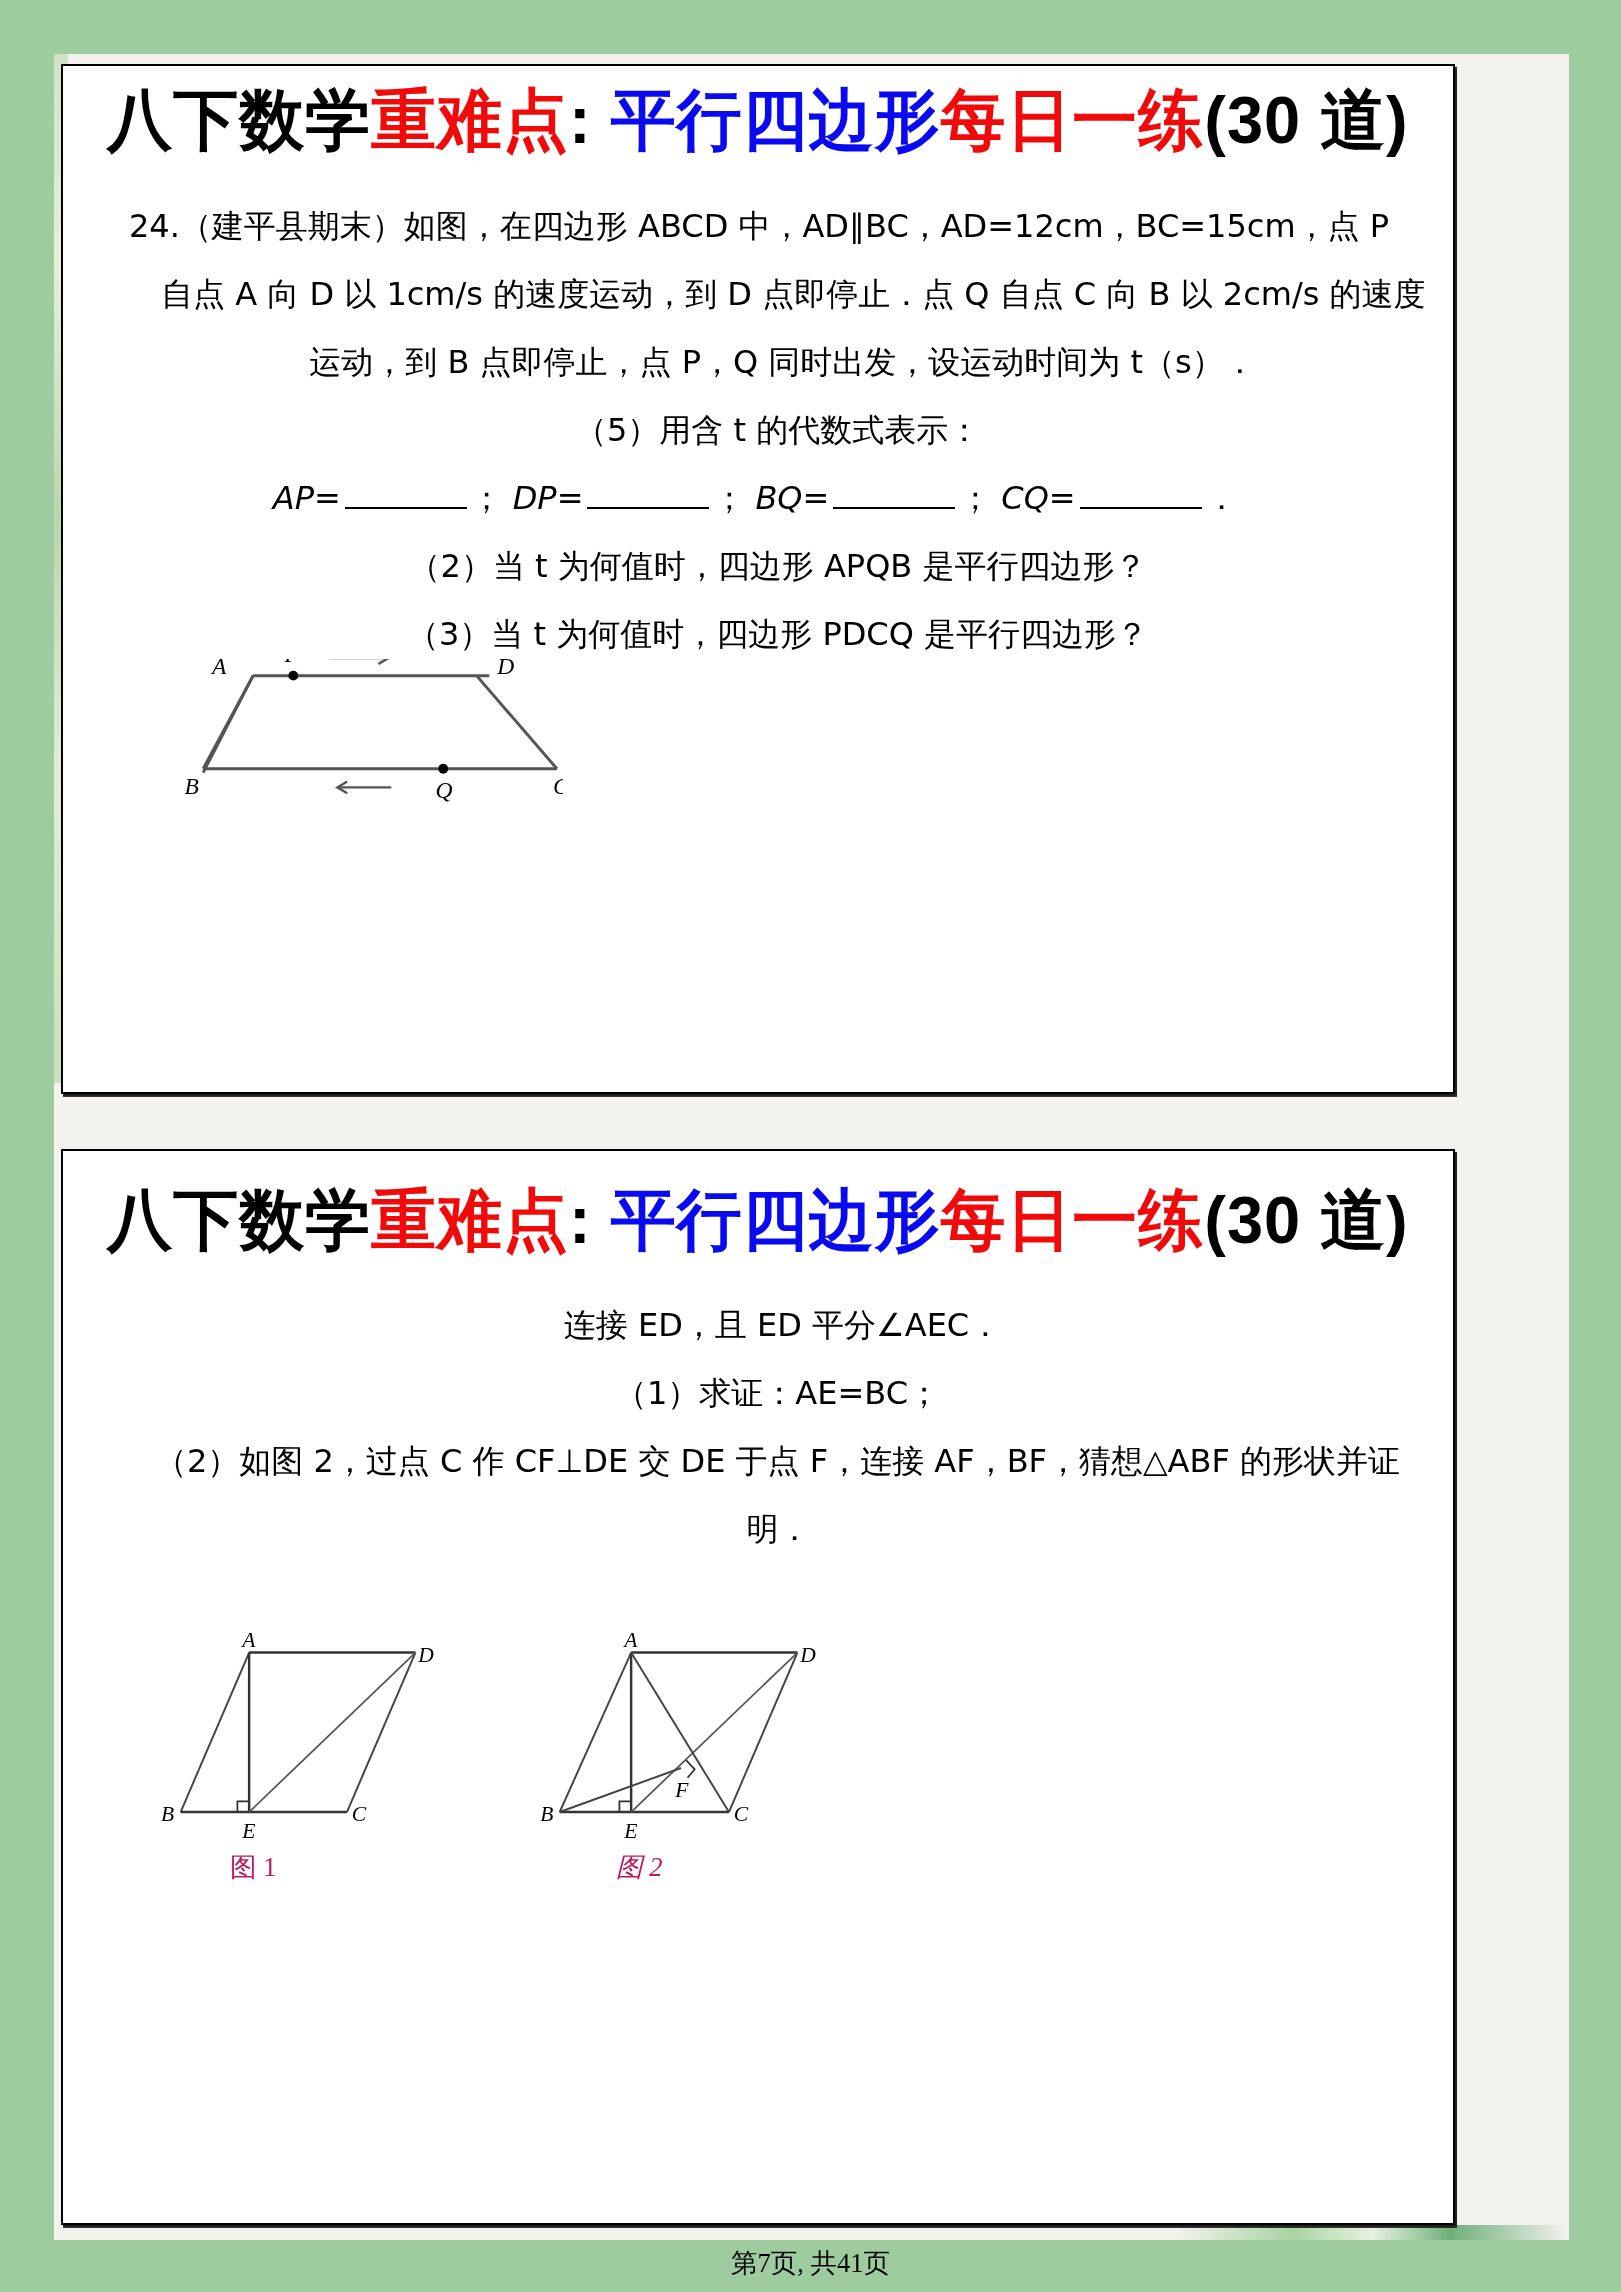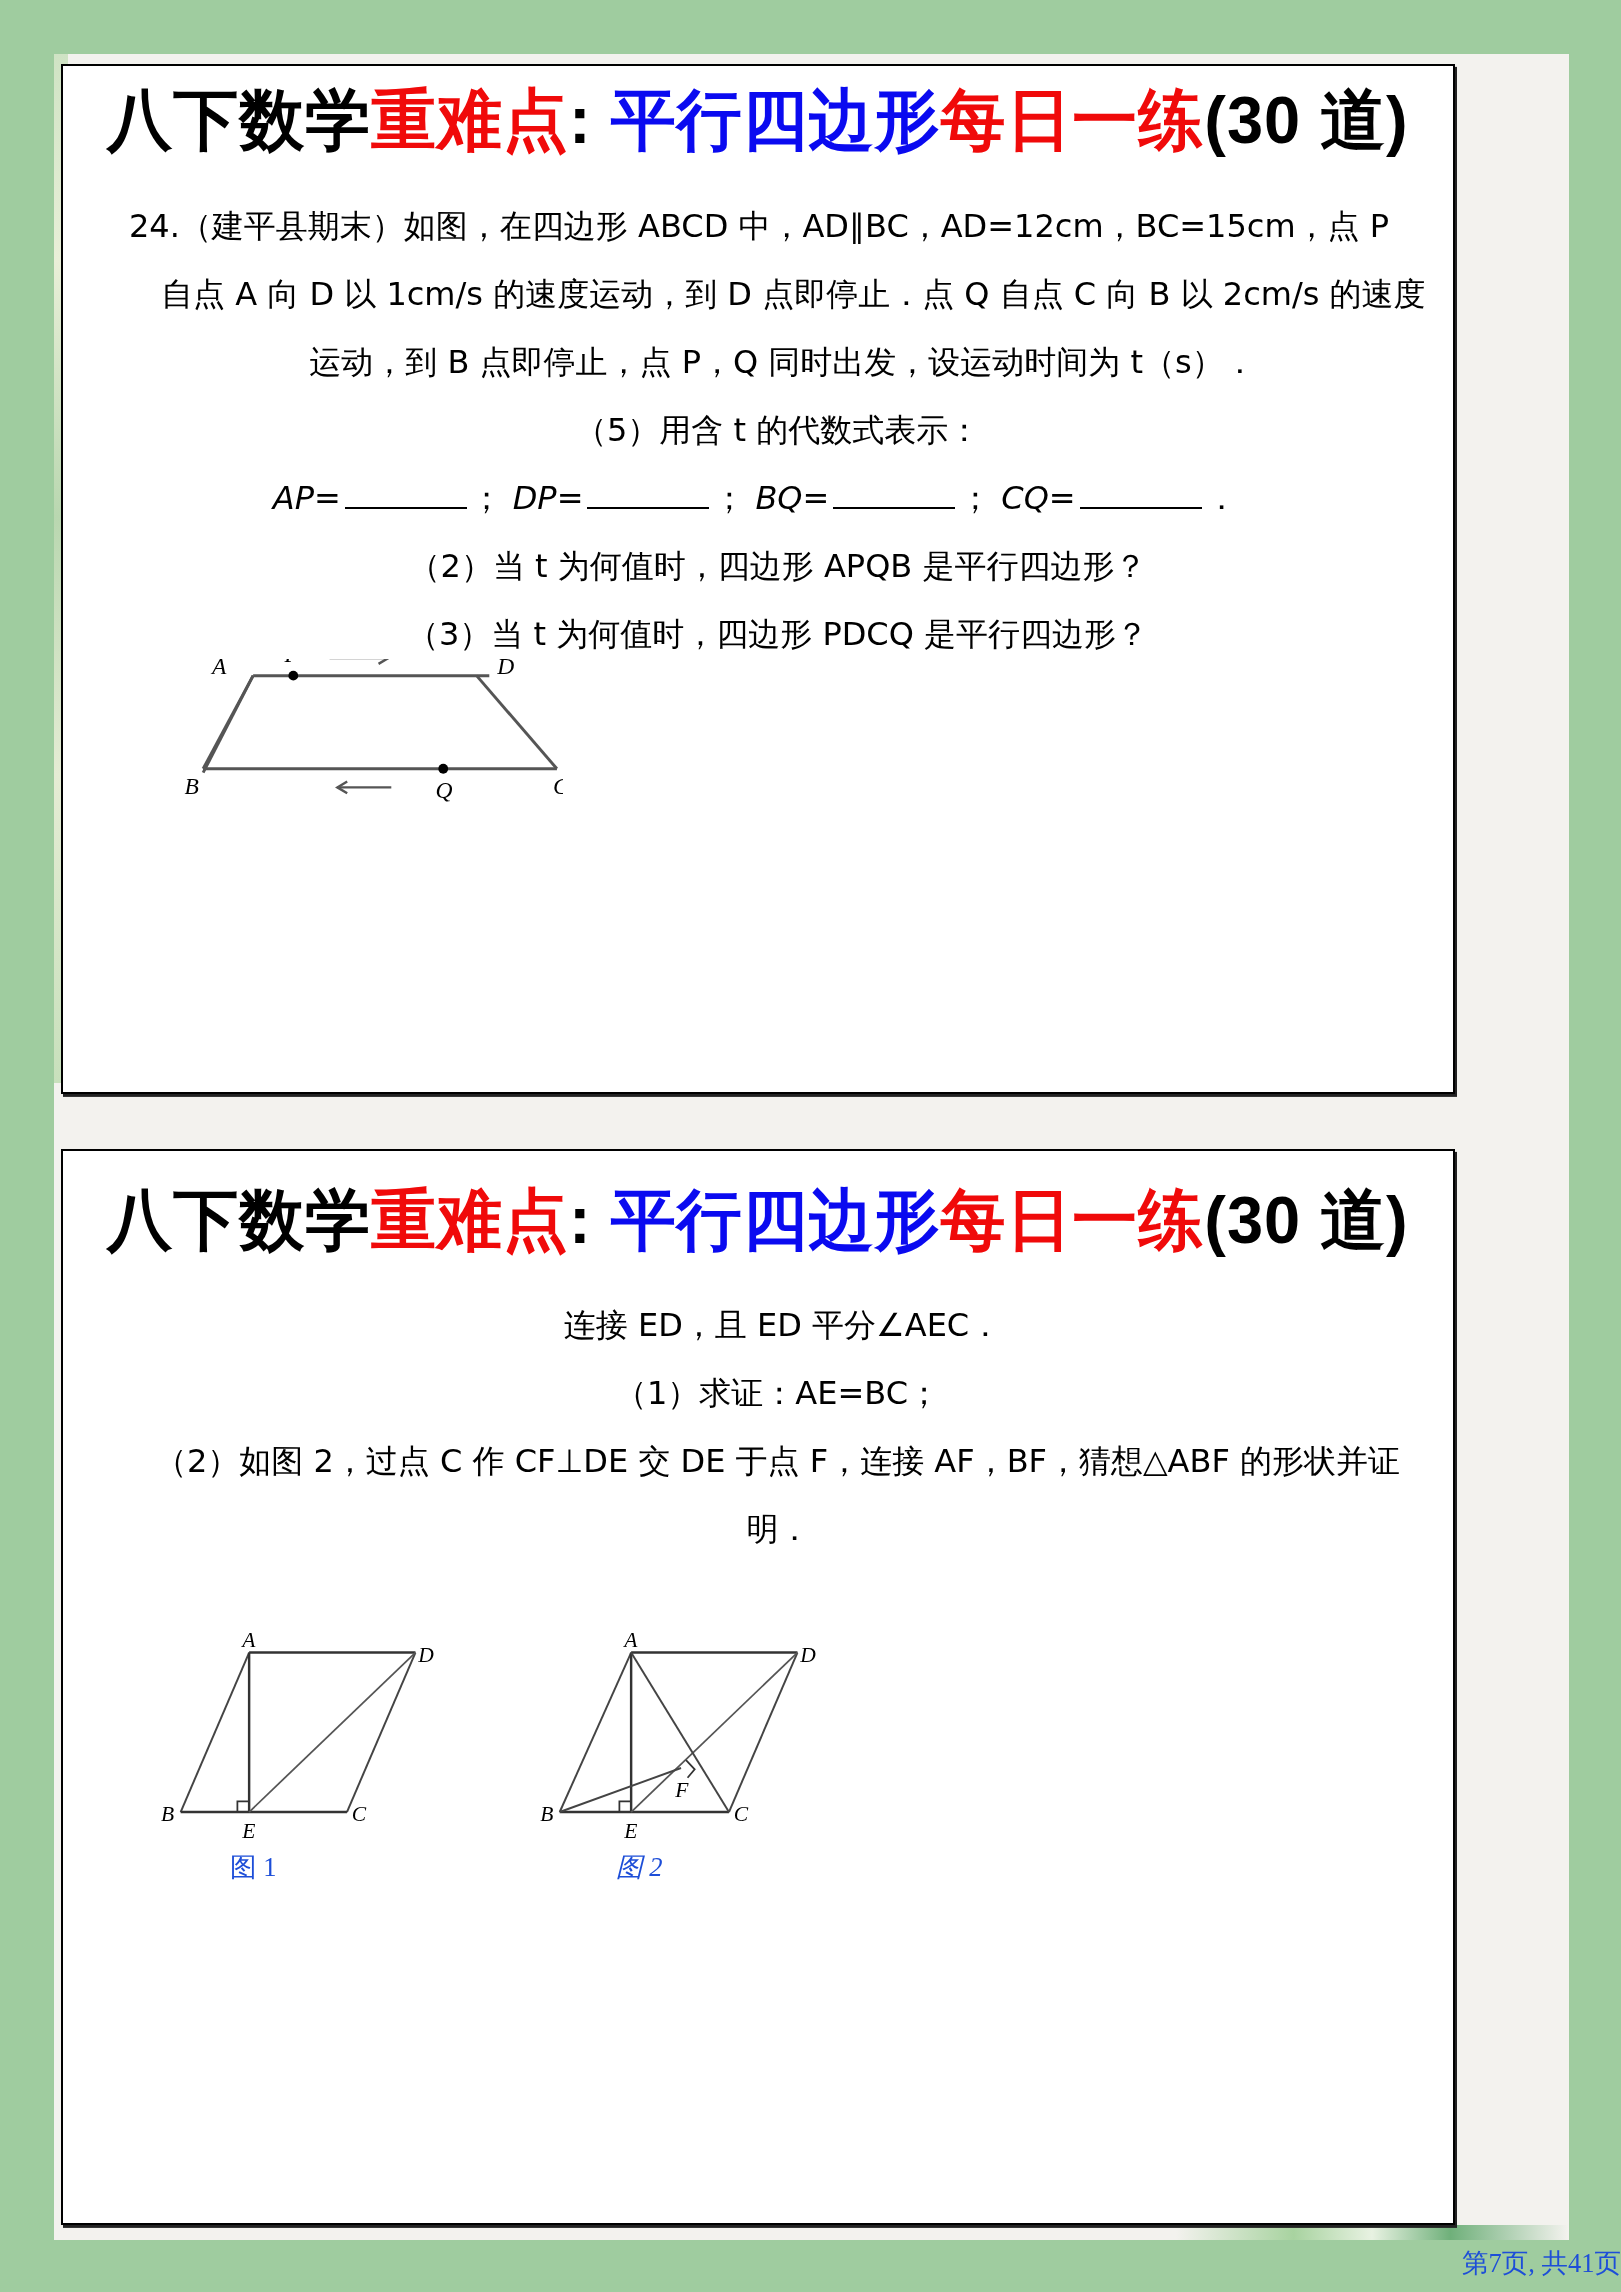--- a/index.html
+++ b/index.html
@@ -40,24 +40,24 @@
   .blk { color:#000; }
   .q { position:absolute; left:51px; right:49px; font-size:32px; line-height:68px;text-align:center; }
   .q .line { white-space:nowrap; }
   .ind1 { padding-left:47px; }
   .ind0 { padding-left:0; }
   .ind2 { padding-left:37px; }
   .m { font-style:italic; font-family:"DejaVu Sans","Liberation Sans",sans-serif; }
   .blank { display:inline-block; width:122px; border-bottom:2px solid #000; height:29px; vertical-align:baseline; margin:0 3.9px; }
   .fig { position:absolute; }
   .fig svg text { font-family:"Liberation Serif","DejaVu Serif",serif; font-style:italic; }
-  .caption { font-family:"Liberation Serif","DejaVu Serif",serif; font-size:26.5px; position:absolute; color:#1d4ed8; }
+  .caption { font-family:"Liberation Serif","DejaVu Serif",serif; font-size:26.5px; position:absolute; color:#be185d; }
   .footer {
-    position:absolute; left:0; right:0; top:2245px; text-align:right;
-    font-family:"Liberation Serif","DejaVu Serif",serif; font-size:26.5px; color:#1d4ed8;
+    position:absolute; left:0; right:0; top:2245px; text-align:center;
+    font-family:"Liberation Serif","DejaVu Serif",serif; font-size:26.5px; color:#000000;
   }
 </style>
 </head>
 <body>
 
 <div class="sheet"></div>
 <div class="deco-left"></div>
 <div class="deco-br"></div>
 
 <div class="box box1">

